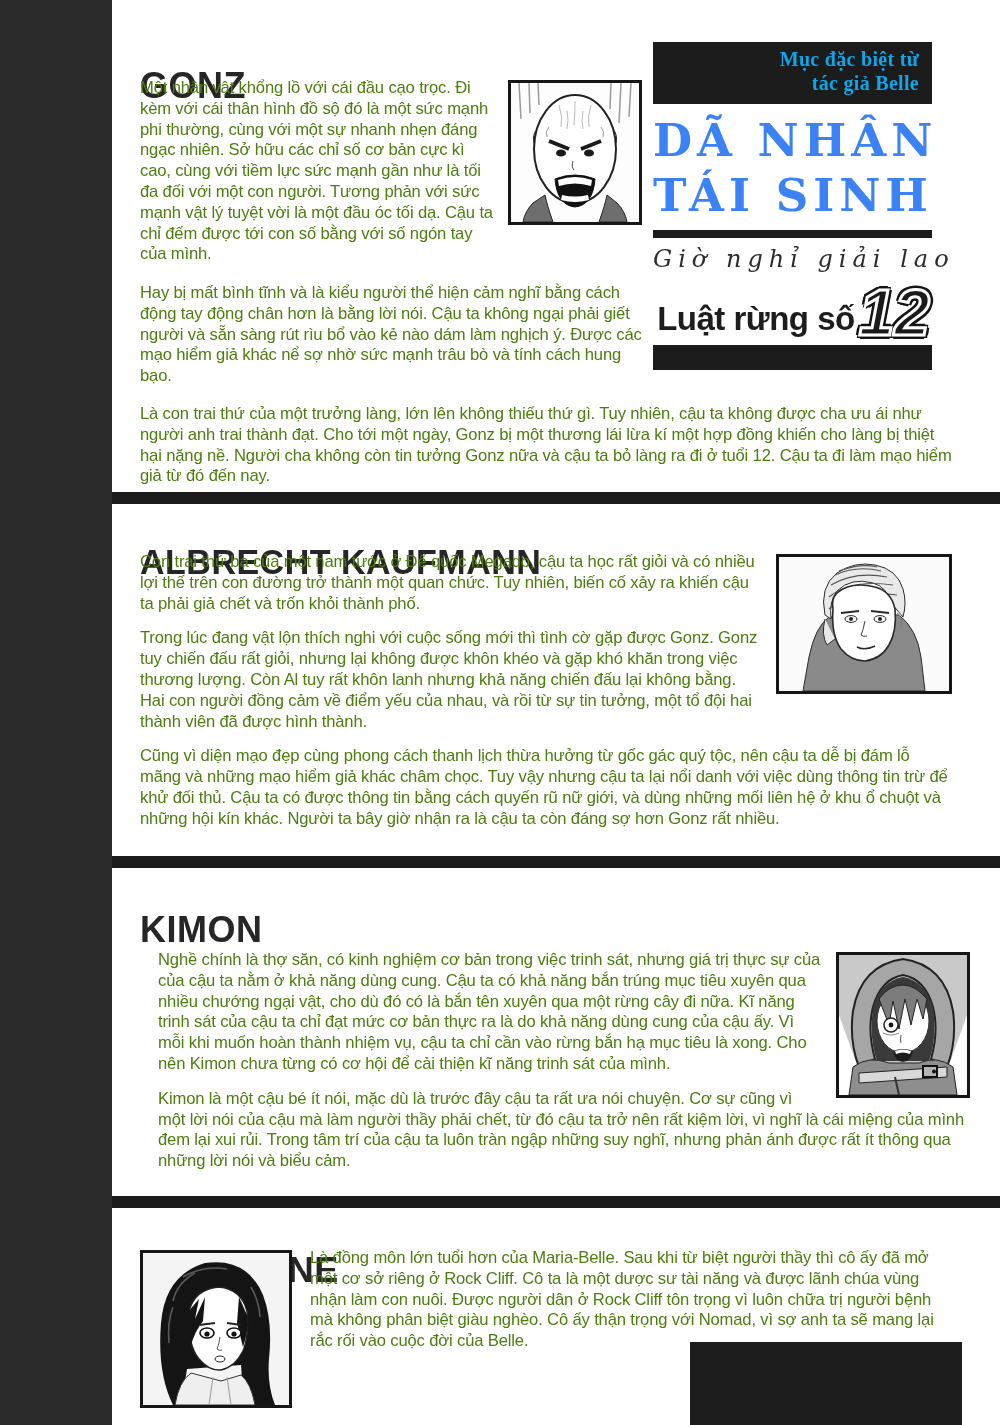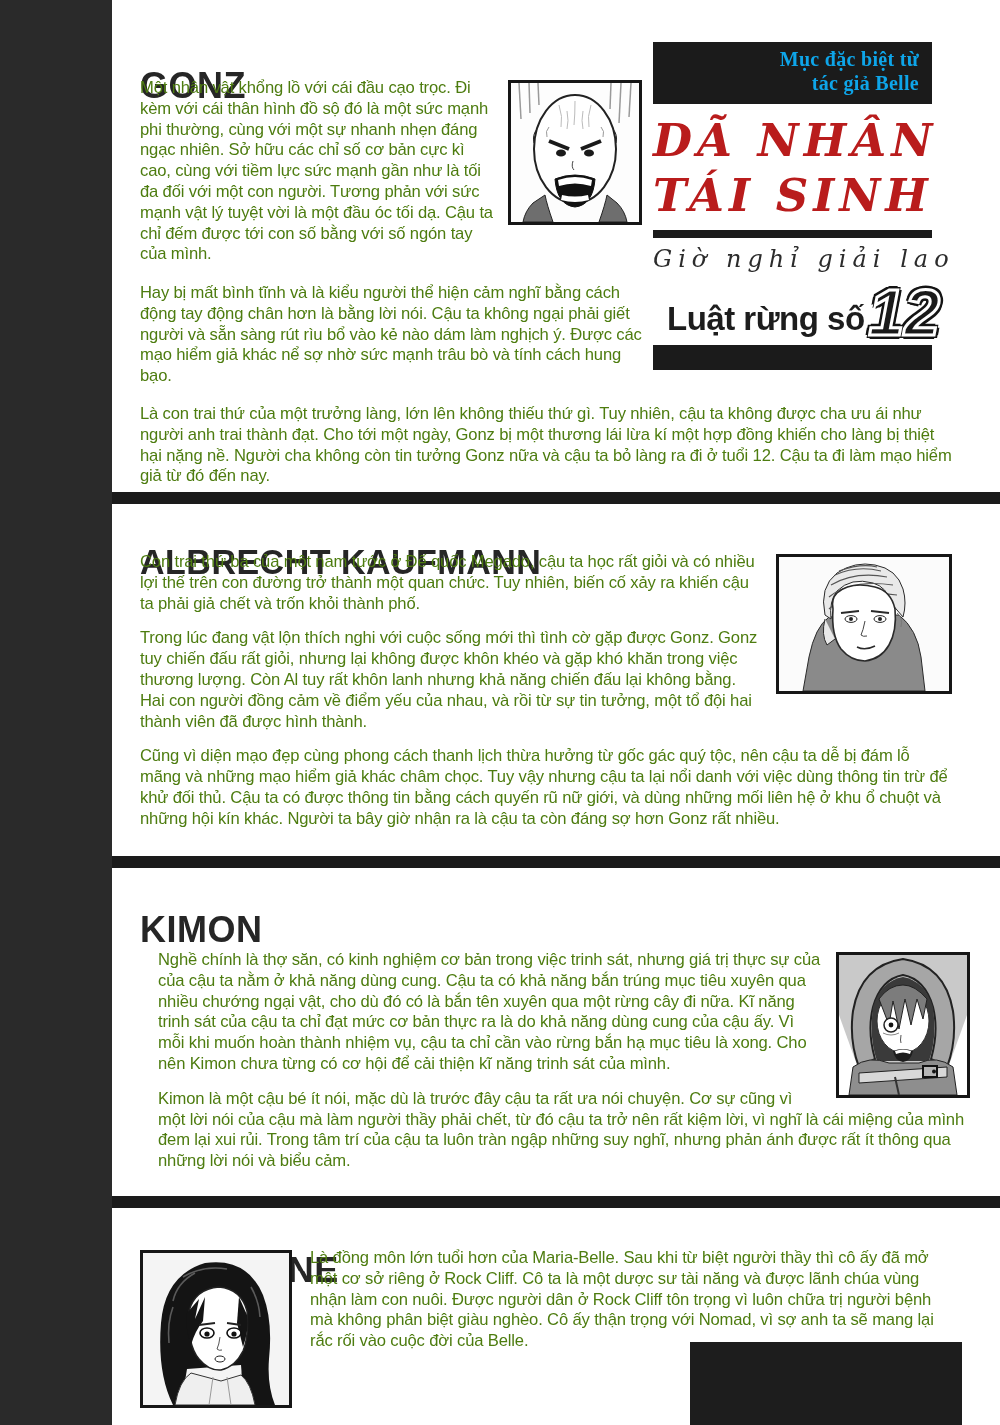--- a/index.html
+++ b/index.html
@@ -27,33 +27,32 @@
 
   
   .masthead{position:absolute;left:653px;top:42px;width:279px;}
   .kicker{
     background:#1b1b1b;color:#0ea5e9;text-align:right;
     font-family:"Liberation Serif",serif;font-weight:bold;
     font-size:20px;line-height:1.18;padding:6px 13px 9px 10px;
     letter-spacing:.3px;
   }
   .series-line{
-    font-family:"DejaVu Serif",serif;font-weight:bold;color:#b91c1c;
+    font-family:"DejaVu Serif",serif;font-weight:bold;color:#3b82f6;
     font-size:45px;line-height:1.22;text-align:center;letter-spacing:5px;
     white-space:nowrap;
-    font-style:italic;
   }
   .series-wrap{margin-top:10px;}
   .mbar{background:#1b1b1b;height:8px;}
   .subtitle{
     font-family:"DejaVu Serif",serif;font-style:italic;color:#2c2c2c;
     font-size:24px;letter-spacing:6px;text-align:center;padding:7px 0 6px 0;
     white-space:nowrap;
   }
-  .issue-row{display:flex;align-items:flex-end;justify-content:flex-start;padding:2px 0 0 2px;height:62px;margin-left:12px;}
+  .issue-row{display:flex;align-items:flex-end;justify-content:center;padding:2px 0 0 2px;height:62px;}
   .issue-label{
     font-weight:bold;color:#1d1d1d;font-size:33px;letter-spacing:-.5px;
     line-height:1;padding-bottom:8px;white-space:nowrap;
   }
   .issue-number{
     font-weight:bold;font-size:64px;line-height:.9;color:#1a1a1a;margin-left:4px;
     -webkit-text-stroke:3px #ffffff;
     text-shadow:-3px -3px 0 #141414,3px -3px 0 #141414,-3px 3px 0 #141414,
       3px 3px 0 #141414,-4px 0 0 #141414,4px 0 0 #141414,0 -4px 0 #141414,0 4px 0 #141414;
     font-style:italic;

